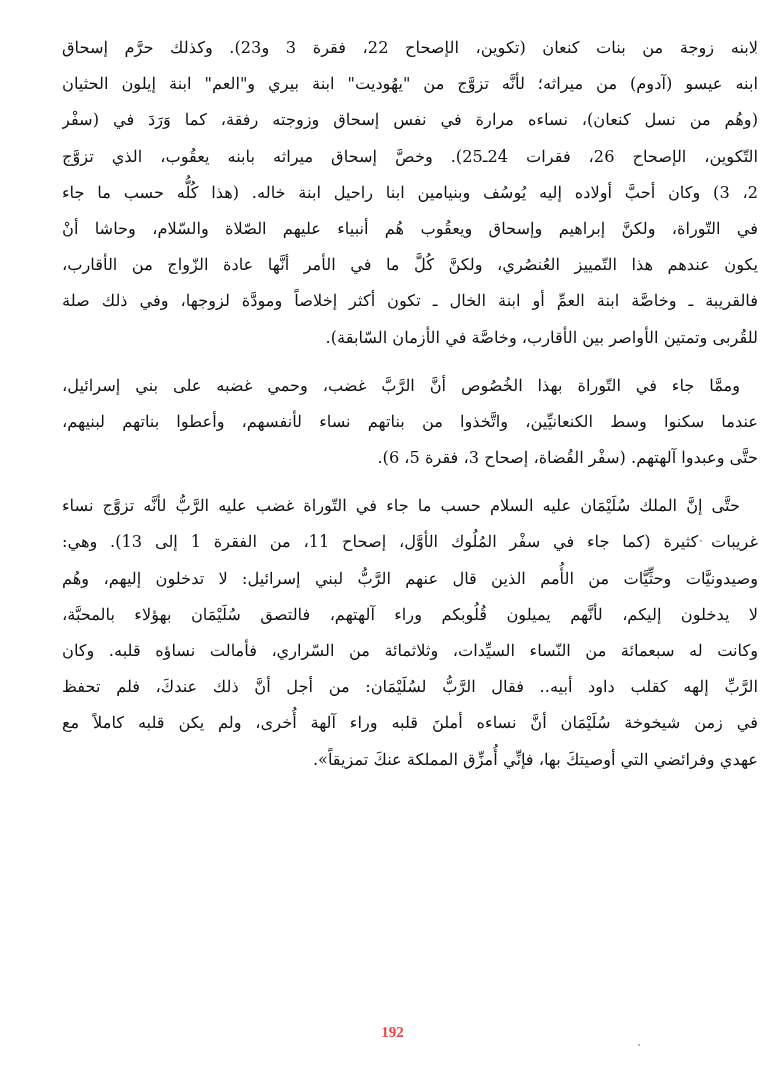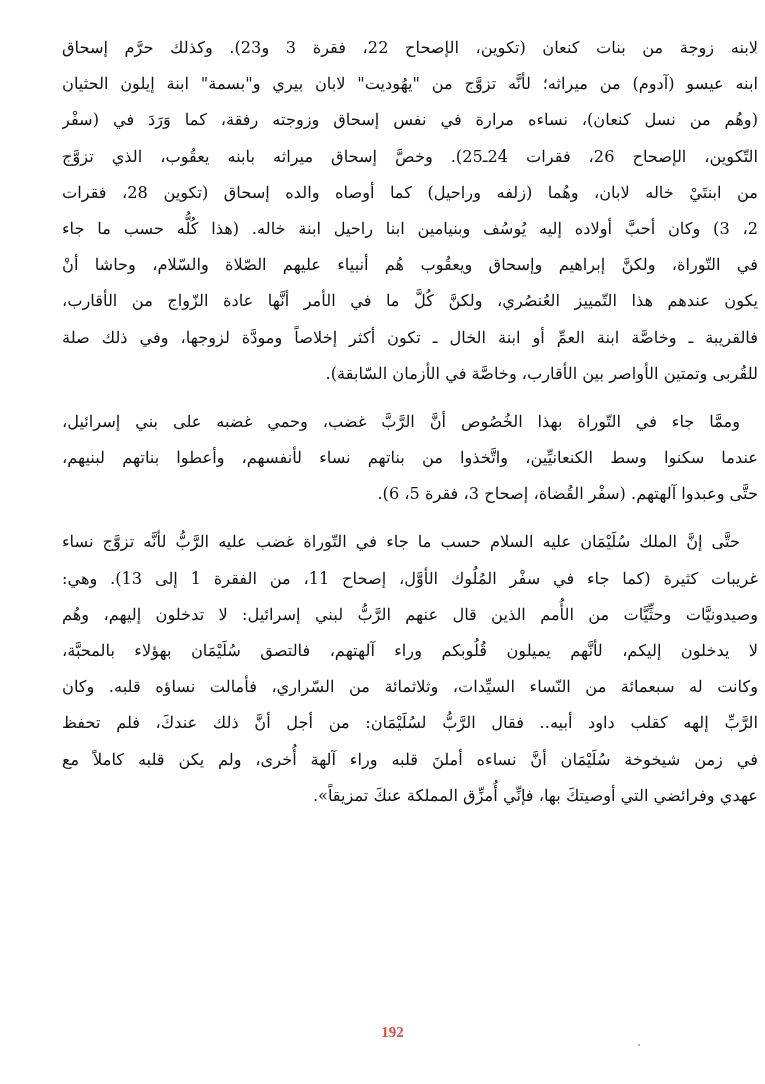--- a/index.html
+++ b/index.html
@@ -30,24 +30,23 @@
   .speck { position: absolute; width: 2px; height: 2px; background: #999; border-radius: 1px; }
 </style>
 </head>
 <body>
 
 <div class="page">
   <div class="text-block">
 
     <div>
       <span class="line">لابنه زوجة من بنات كنعان (تكوين، الإصحاح 22، فقرة 3 و23). وكذلك حرَّم إسحاق</span>
-      <span class="line">ابنه عيسو (آدوم) من ميراثه؛ لأنَّه تزوَّج من "يهُوديت" لابان بيري و"بسمة" ابنة إيلون الحثيان</span>
+      <span class="line">ابنه عيسو (آدوم) من ميراثه؛ لأنَّه تزوَّج من "يهُوديت" ابنة بيري و"العم" ابنة إيلون الحثيان</span>
       <span class="line">(وهُم من نسل كنعان)، نساءه مرارة في نفس إسحاق وزوجته رفقة، كما وَرَدَ في (سفْر</span>
       <span class="line">التّكوين، الإصحاح 26، فقرات 24ـ25). وخصَّ إسحاق ميراثه بابنه يعقُوب، الذي تزوَّج</span>
-      <span class="line">من ابنتَيْ خاله لابان، وهُما (زلفه وراحيل) كما أوصاه والده إسحاق (تكوين 28، فقرات</span>
       <span class="line">2، 3) وكان أحبَّ أولاده إليه يُوسُف وبنيامين ابنا راحيل ابنة خاله. (هذا كُلُّه حسب ما جاء</span>
       <span class="line">في التّوراة، ولكنَّ إبراهيم وإسحاق ويعقُوب هُم أنبياء عليهم الصّلاة والسّلام، وحاشا أنْ</span>
       <span class="line">يكون عندهم هذا التّمييز العُنصُري، ولكنَّ كُلَّ ما في الأمر أنَّها عادة الزّواج من الأقارب،</span>
       <span class="line">فالقريبة ـ وخاصَّة ابنة العمِّ أو ابنة الخال ـ تكون أكثر إخلاصاً ومودَّة لزوجها، وفي ذلك صلة</span>
       <span class="line last">للقُربى وتمتين الأواصر بين الأقارب، وخاصَّة في الأزمان السّابقة).</span>
     </div>
     <div class="para-gap"></div>
 
     <div>
       <span class="line indent">وممَّا جاء في التّوراة بهذا الخُصُوص أنَّ الرَّبَّ غضب، وحمي غضبه على بني إسرائيل،</span>

